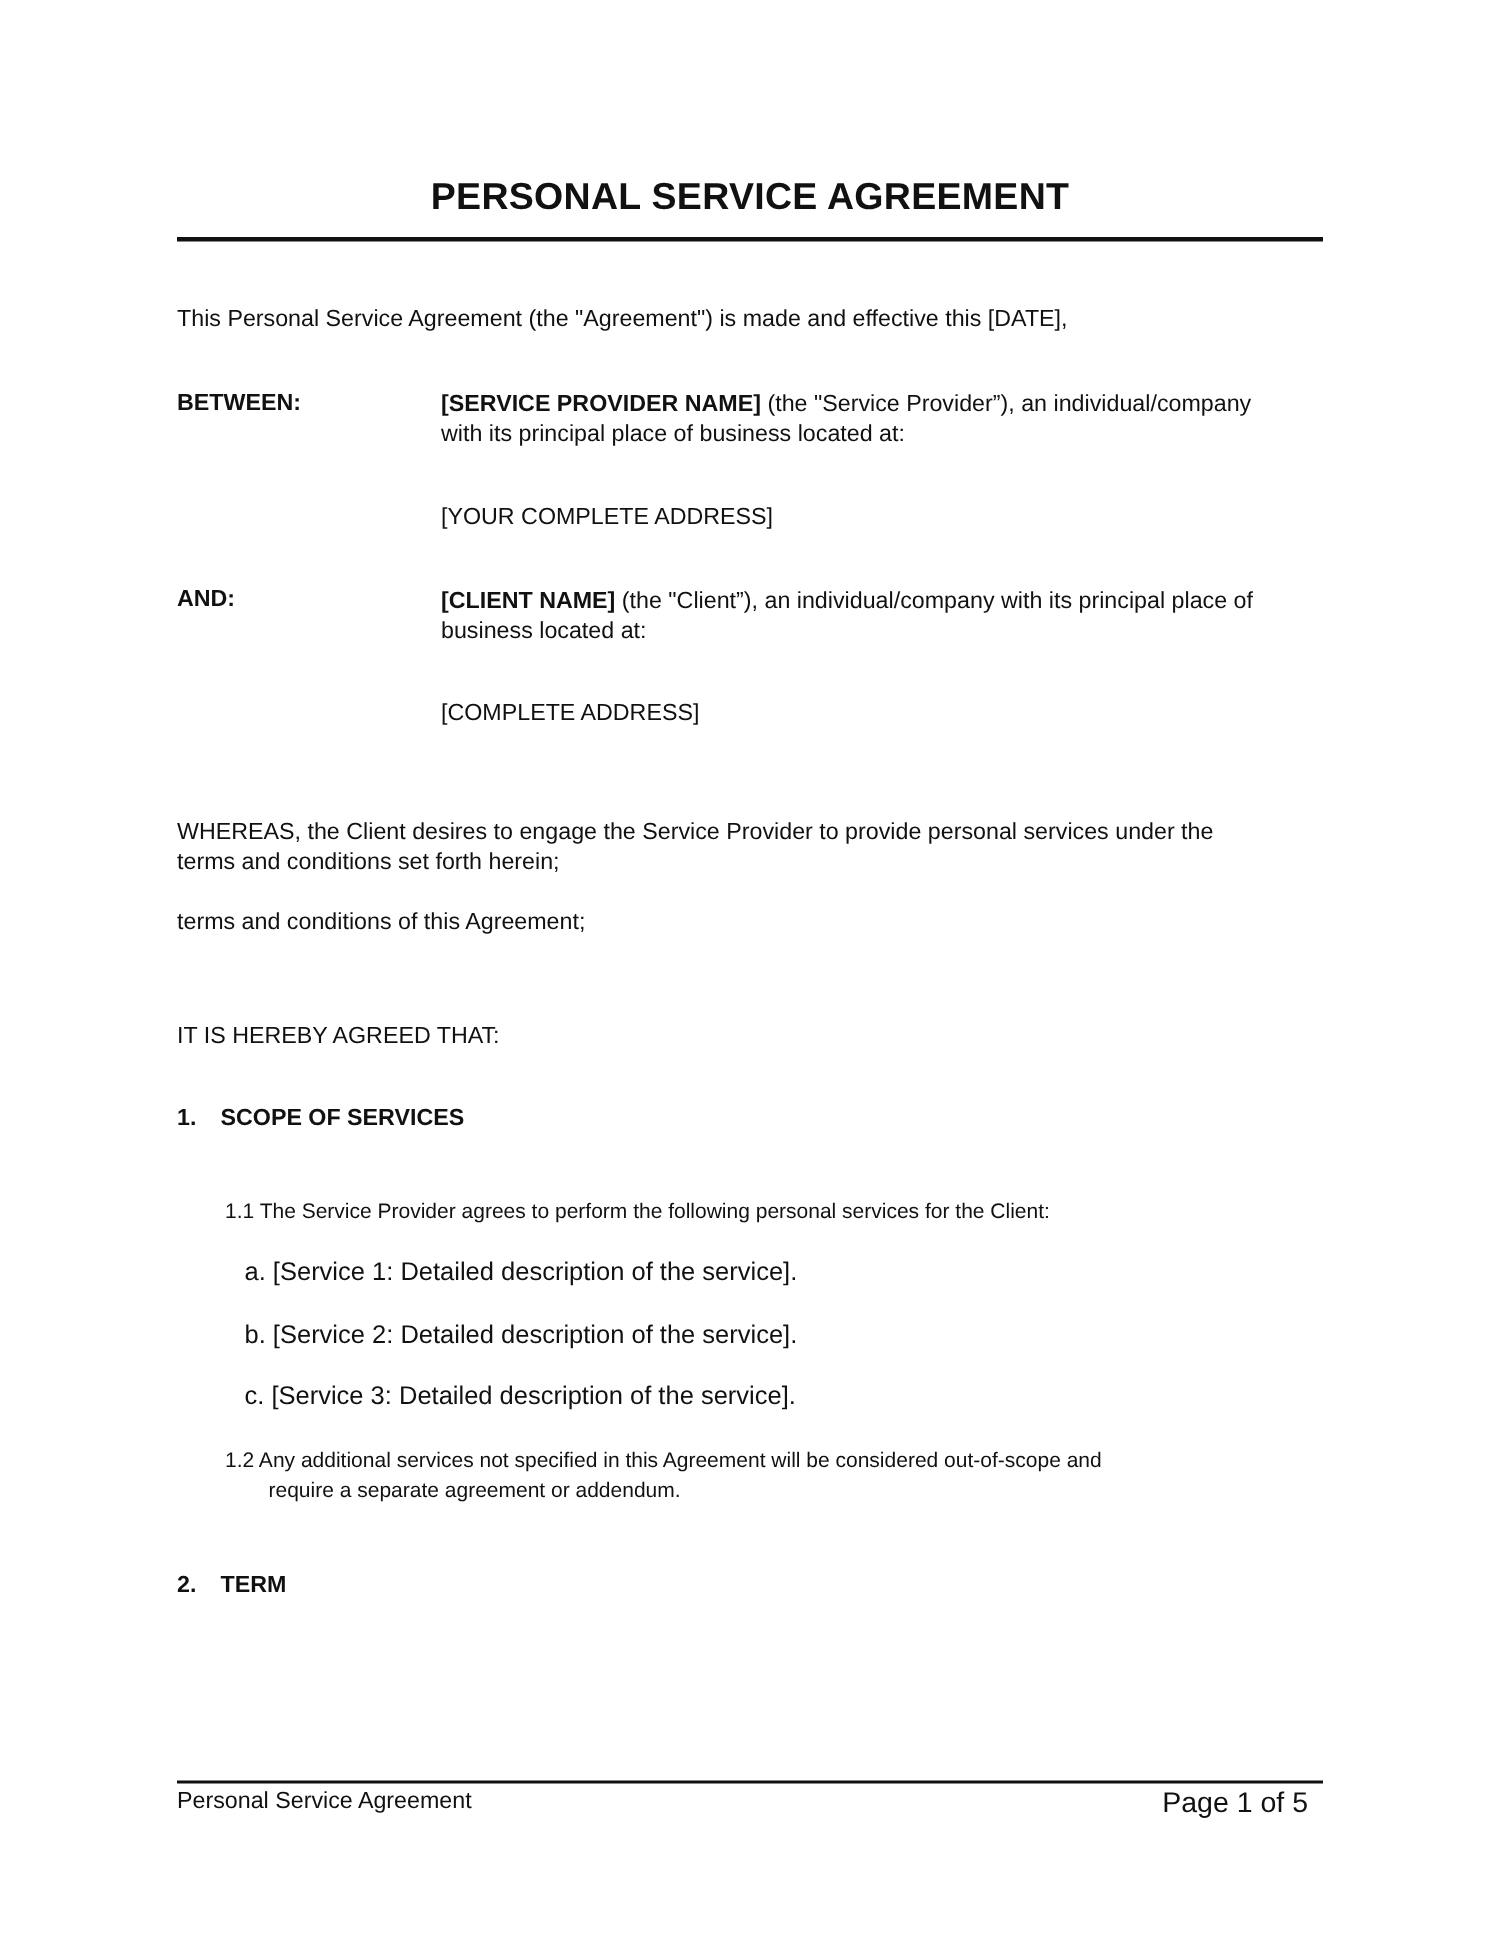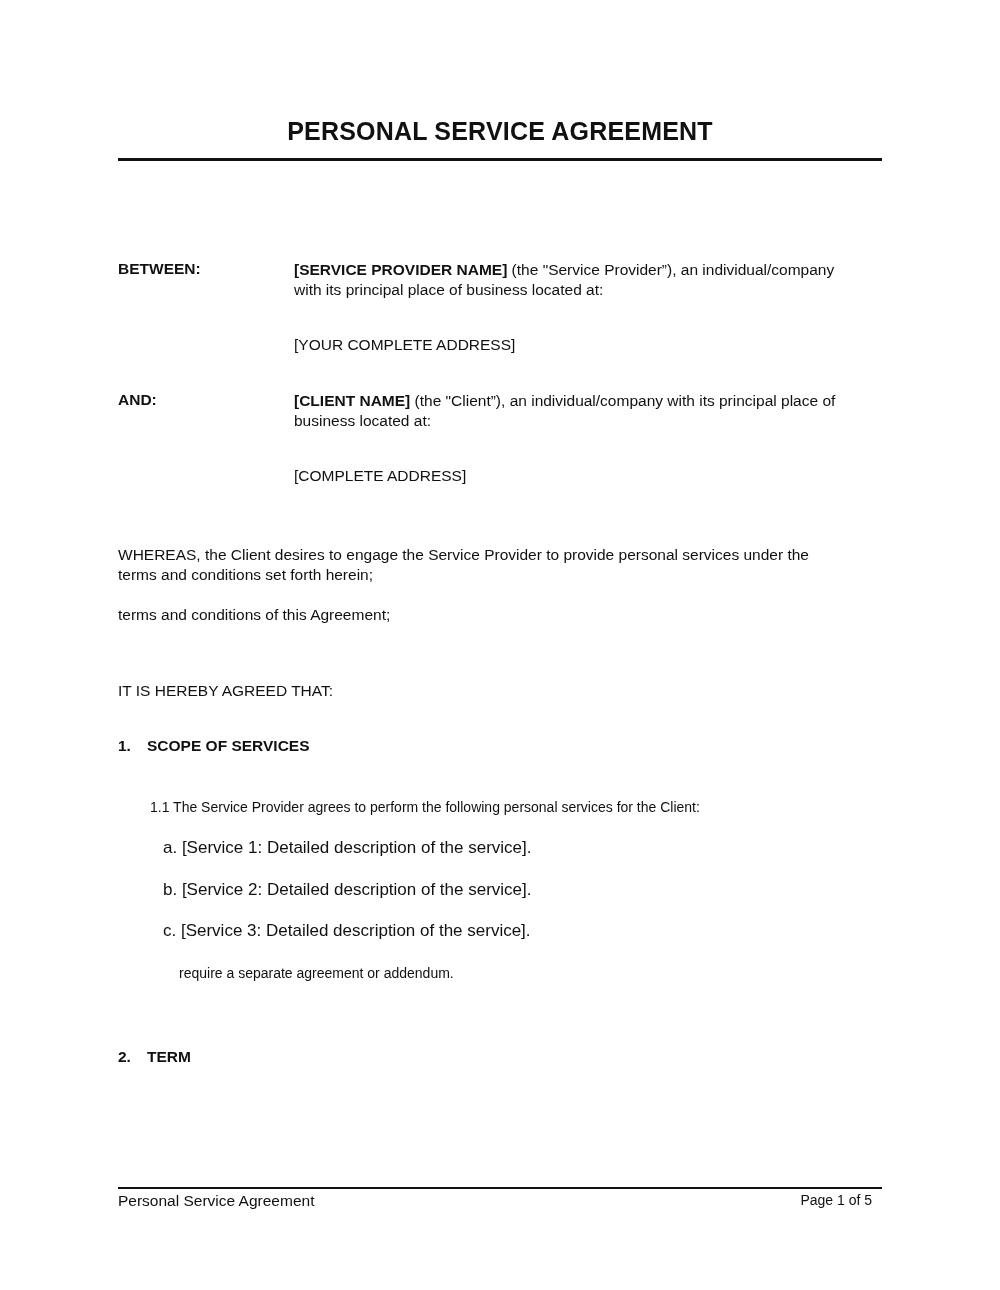--- a/index.html
+++ b/index.html
@@ -18,30 +18,31 @@
     .party-label { left: 118px; font-weight: bold; font-size: 15.5px; }
     .party-block { left: 294px; font-size: 15.5px; line-height: 20px; }
     .para { left: 118px; font-size: 15.5px; line-height: 20px; }
     .section-head { left: 118px; font-size: 15.5px; font-weight: bold; }
     .section-head .num { display: inline-block; width: 29px; }
     .clause { left: 150px; font-size: 14px; line-height: 20px; }
     .clause .cont { padding-left: 29px; }
     .item { left: 163px; font-size: 17px; }
     .footer-rule { left: 118px; width: 764px; top: 1187px; height: 2px; background: #111; }
     .footer-left { left: 118px; top: 1192px; font-size: 15.5px; }
-    .footer-right { right: 128px; top: 1192px; font-size: 14px; }
+    .footer-right { right: 128px; top: 1192px; font-size: 19px; }
   </style>
 </head>
 <body>
 
 <div class="page">
 
   <div class="abs title">PERSONAL SERVICE AGREEMENT</div>
   <div class="abs title-rule"></div>
 
+  <div class="abs para" style="top:203px;">This Personal Service Agreement (the "Agreement") is made and effective this [DATE],</div>
 
   <div class="abs party-label" style="top:260px;">BETWEEN:</div>
   <div class="abs party-block" style="top:260px;">
     <div><span class="bold">[SERVICE PROVIDER NAME]</span><span> (the "Service Provider”), an individual/company</span></div>
     <div>with its principal place of business located at:</div>
   </div>
   <div class="abs party-block" style="top:335px;text-align:center;">[YOUR COMPLETE ADDRESS]</div>
 
   <div class="abs party-label" style="top:391px;">AND:</div>
   <div class="abs party-block" style="top:391px;">
@@ -63,20 +64,21 @@
   <div class="abs section-head" style="top:737px;">
     <span class="num">1.</span><span>SCOPE OF SERVICES</span>
   </div>
 
   <div class="abs clause" style="top:797px;">1.1 The Service Provider agrees to perform the following personal services for the Client:</div>
   <div class="abs item" style="top:838px;">a. [Service 1: Detailed description of the service].</div>
   <div class="abs item" style="top:880px;">b. [Service 2: Detailed description of the service].</div>
   <div class="abs item" style="top:921px;">c. [Service 3: Detailed description of the service].</div>
 
   <div class="abs clause" style="top:963px;">
+    <div>1.2 Any additional services not specified in this Agreement will be considered out-of-scope and</div>
     <div class="cont">require a separate agreement or addendum.</div>
   </div>
 
   <div class="abs section-head" style="top:1048px;">
     <span class="num">2.</span><span>TERM</span>
   </div>
 
 
   <div class="abs footer-rule"></div>
   <div class="abs footer-left">Personal Service Agreement</div>

